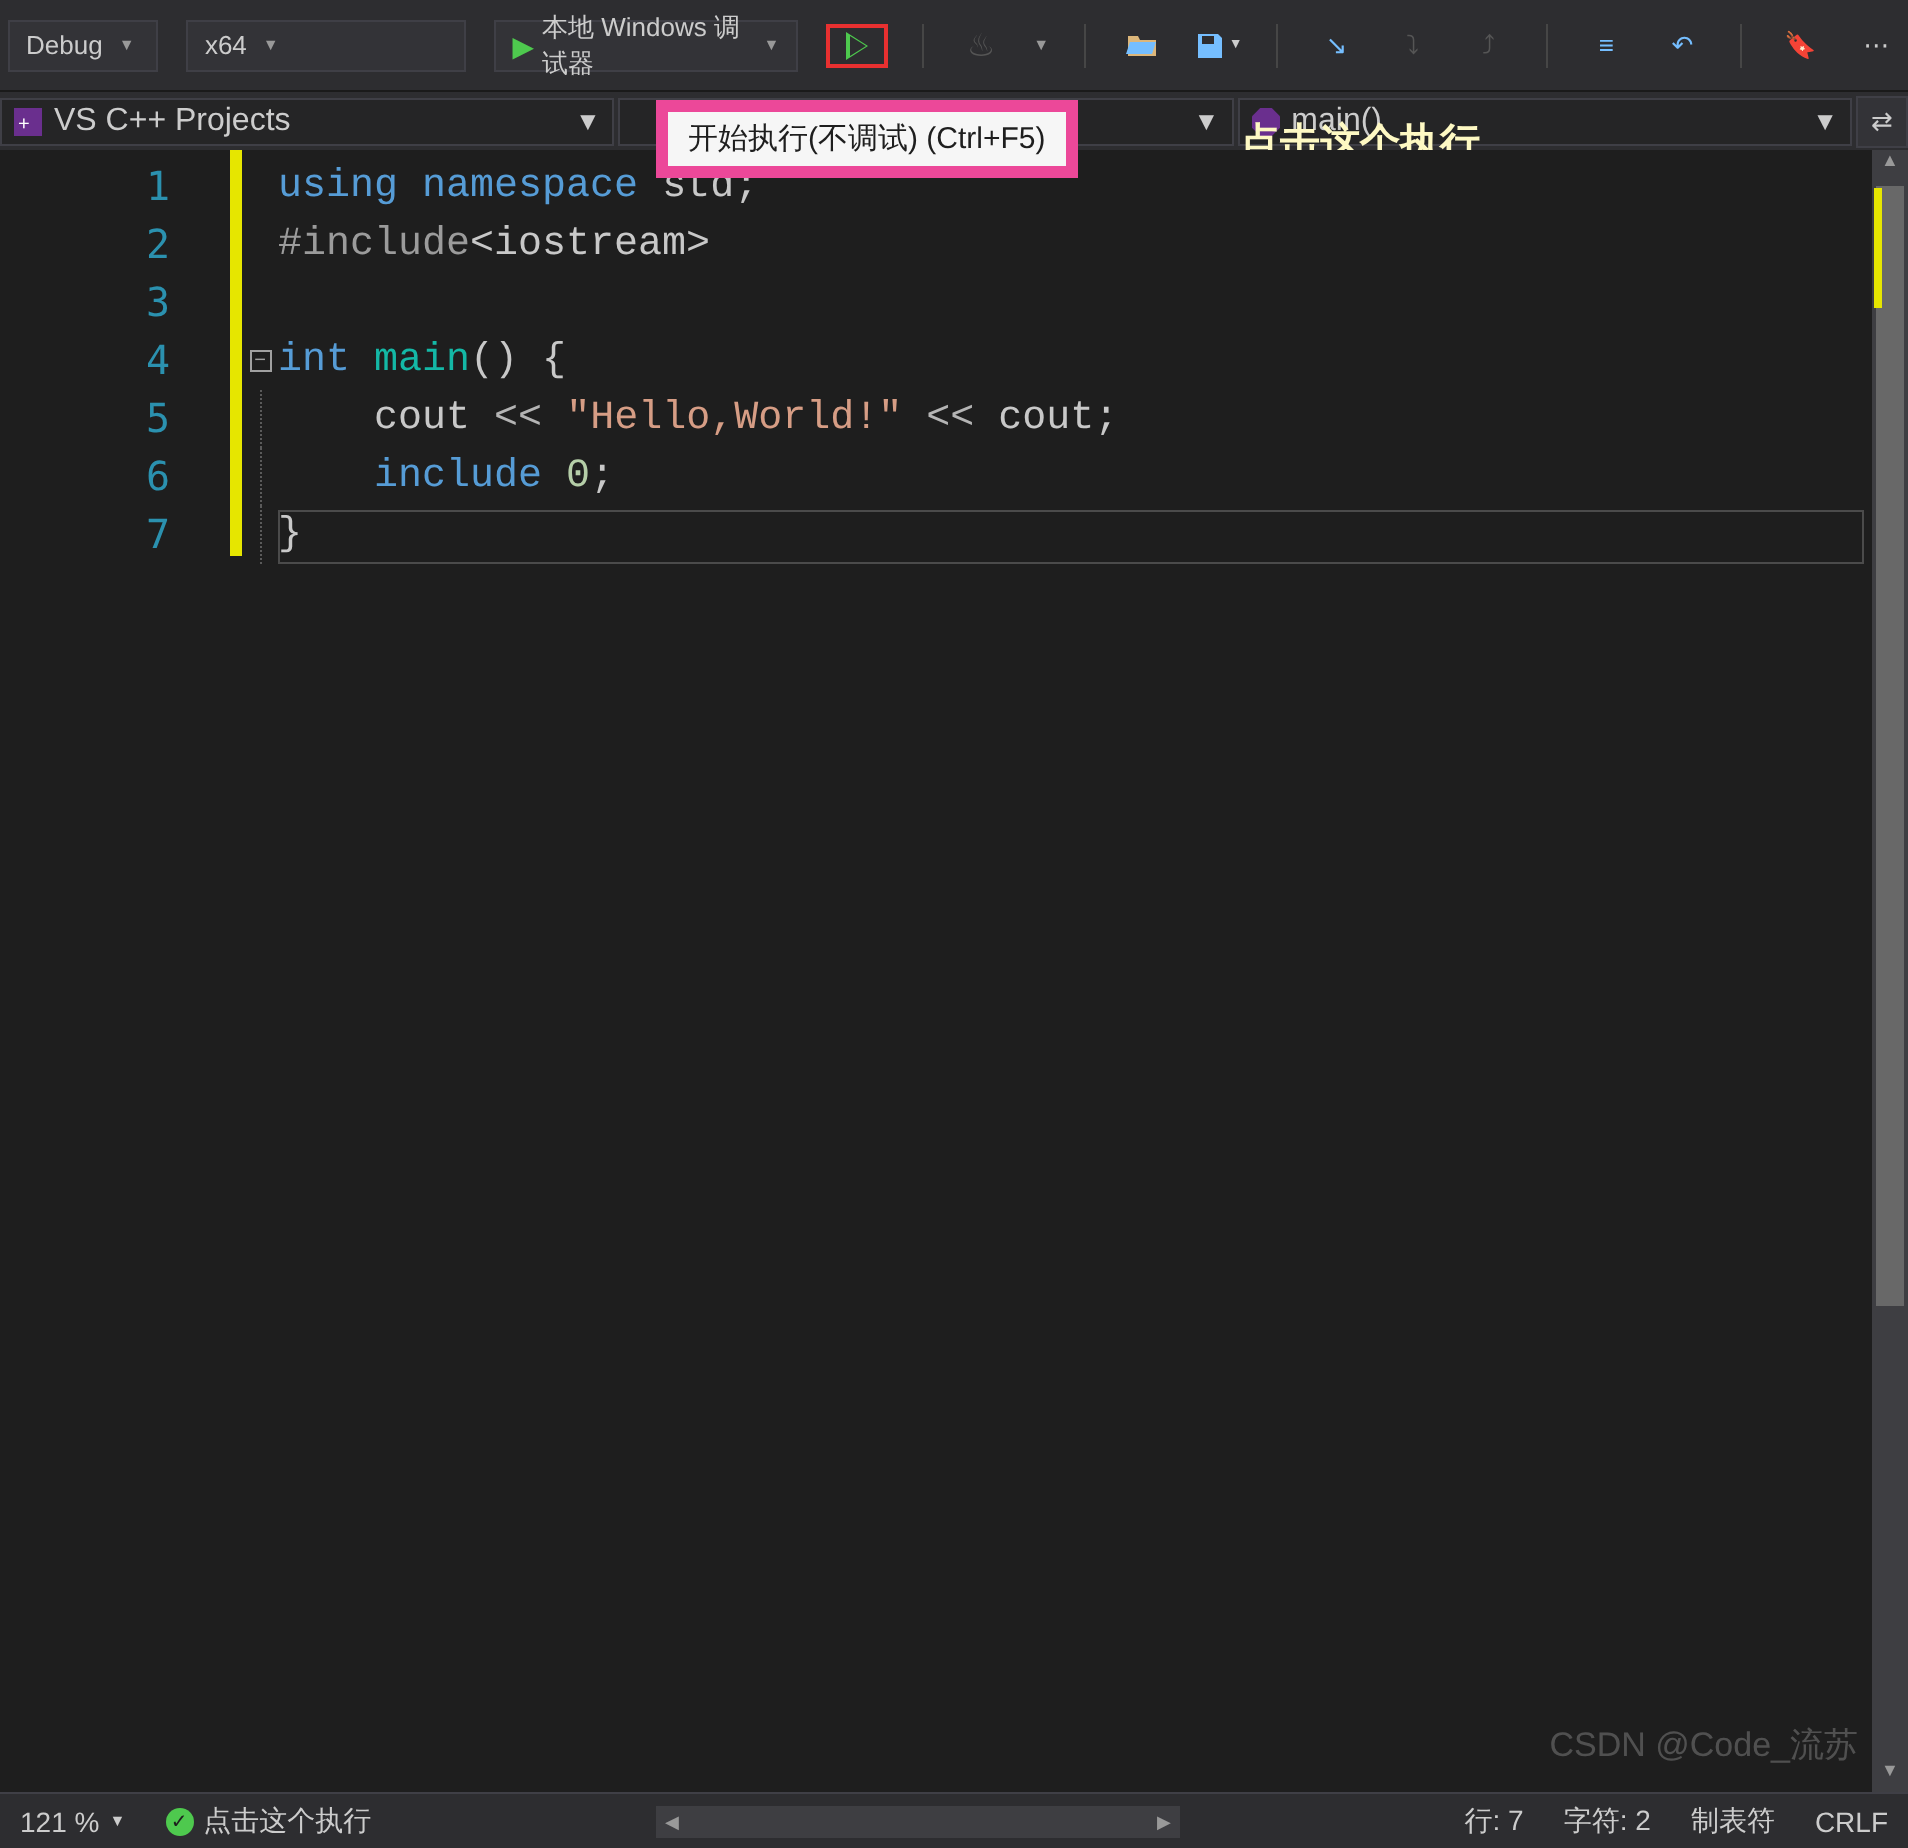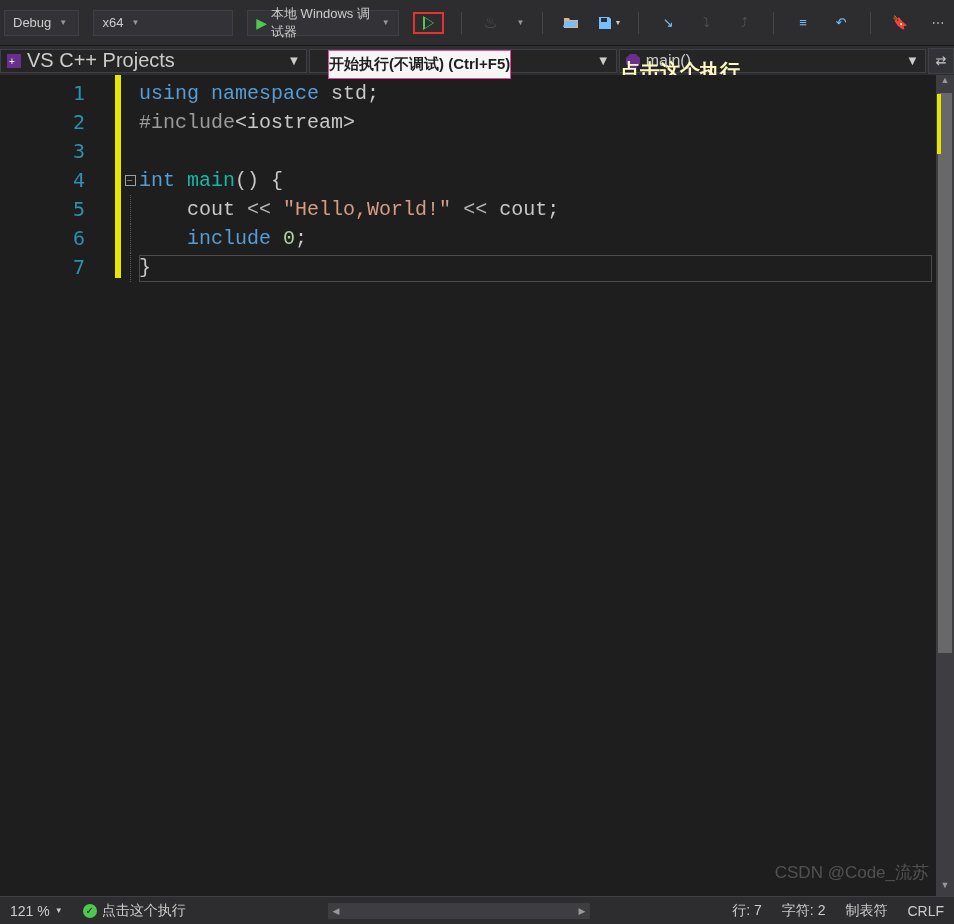--- a/index.html
+++ b/index.html
@@ -34,23 +34,22 @@
 }
 .scope-dd {
   background:#252526;border:1px solid #3f3f46;height:24px;
   display:flex;align-items:center;padding:0 6px;flex:1;margin-right:2px;
 }
 .scope-icon { width:14px;height:14px;margin-right:6px;display:inline-block; }
 .swap-btn { width:26px;height:26px;display:flex;align-items:center;justify-content:center;border:1px solid #3f3f46;background:#333337;cursor:pointer; }
 .annotation { position:absolute; color:#fef9c3; font-size:20px; font-weight:bold; pointer-events:none; }
 .tooltip {
   position:absolute; background:#f6f6f6; color:#1e1e1e;
-  border:1px solid #ec4899; padding:4px 0; font-size:15px;
+  border:6px solid #ec4899; padding:4px 10px; font-size:15px;
   z-index:100;
-  font-weight:bold;
 }
 .editor {
   position:absolute; top:75px; left:0; right:0; bottom:28px;
   background:#1e1e1e; display:flex;
 }
 .gutter {
   width:115px; background:#1e1e1e; text-align:right;
   font-family:Consolas,monospace; font-size:20px;
   color:#2b91af; padding-top:4px;
 }
@@ -161,21 +160,21 @@
 </div>
 
 <div class="subbar">
   <div class="scope-dd" style="max-width:310px">
     <span class="scope-icon">
       <svg viewBox="0 0 14 14">
           <rect width="14" height="14" fill="#6a2f8e"></rect>
           <text x="2" y="11" font-size="10" fill="#fff">+</text>
         </svg>
     </span>
-    <span style="font-size:20px">VS C++ Projects</span>
+    <span style="font-size:16px">VS C++ Projects</span>
     <span class="chev" style="margin-left:auto">▼</span>
   </div>
   <div class="scope-dd" style="max-width:310px">
     <span></span>
     <span class="chev" style="margin-left:auto">▼</span>
   </div>
   <div class="scope-dd">
     <span class="scope-icon">
       <svg viewBox="0 0 14 14">
           <rect width="14" height="14" fill="#6a2f8e" transform="rotate(45 7 7)"></rect>

